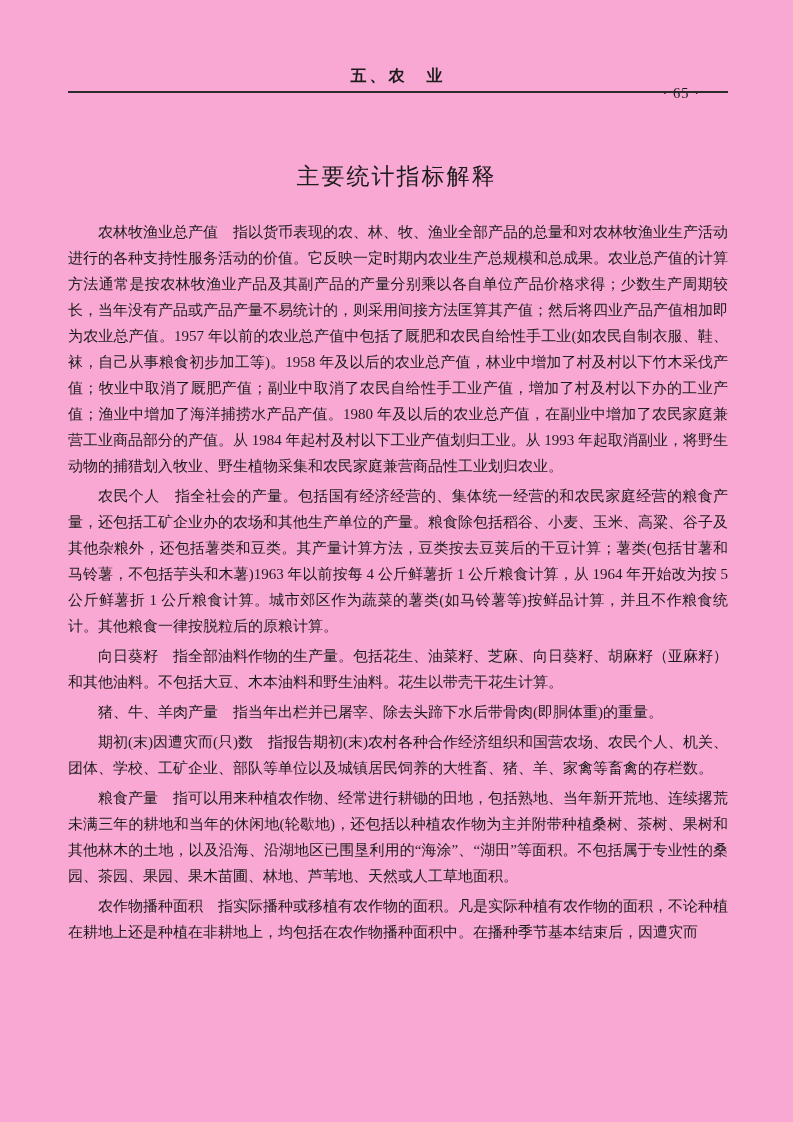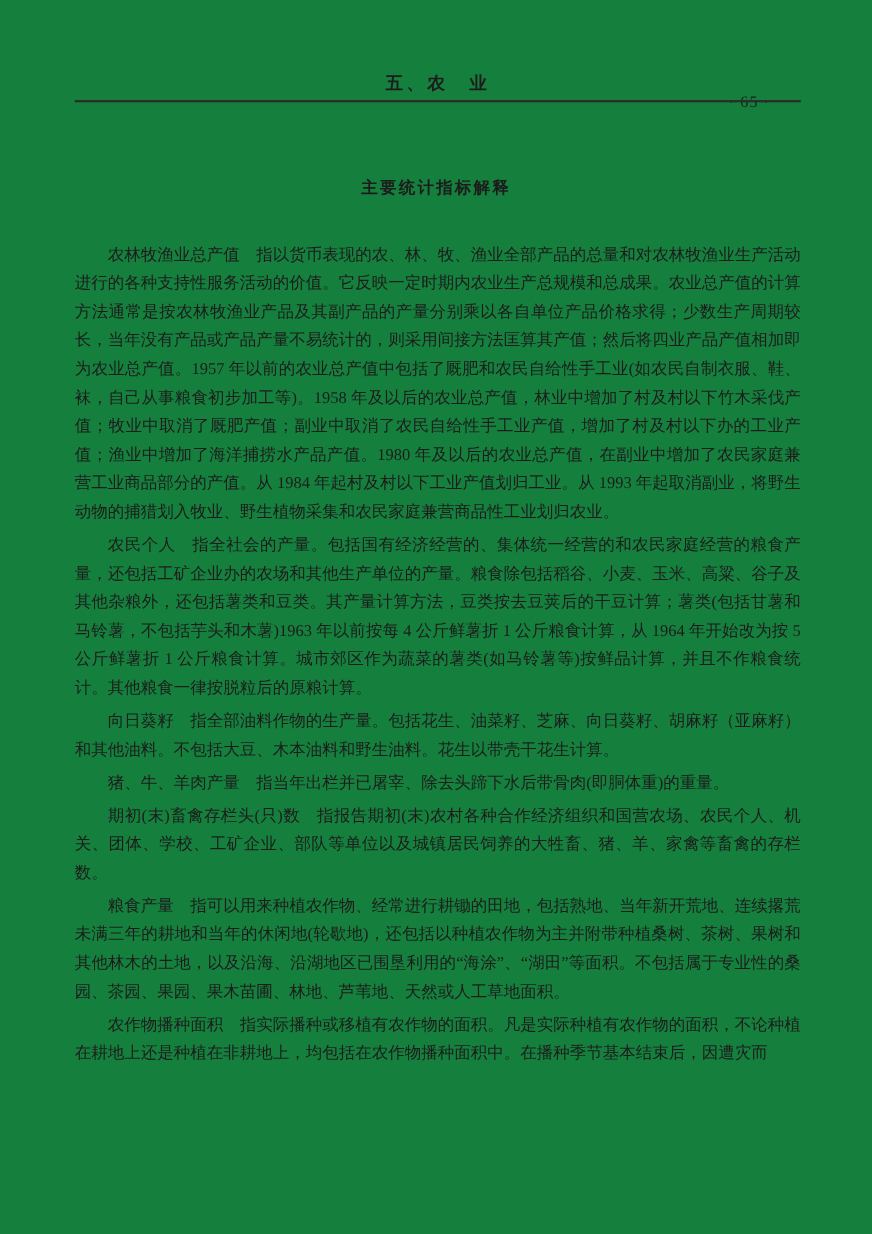--- a/index.html
+++ b/index.html
@@ -5,21 +5,21 @@
   html, body {
     margin: 0;
     padding: 0;
     background: #e8e8e8;
   }
   .page {
     position: relative;
     width: 793px;
     height: 1122px;
     margin: 0 auto;
-    background: #15803d;
+    background: #f9a8d4;
     font-family: "Liberation Serif", "DejaVu Serif", serif;
     color: #1c1c1c;
     overflow: hidden;
   }
   .page-header {
     position: absolute;
     top: 66px;
     left: 68px;
     width: 660px;
     height: 24px;
@@ -49,22 +49,22 @@
     height: 2px;
     background: #2b2b2b;
   }
   .doc-title {
     position: absolute;
     top: 161px;
     left: 0;
     width: 100%;
     margin: 0;
     text-align: center;
-    font-size: 15px;
-    font-weight: bold;
+    font-size: 23px;
+    font-weight: normal;
     letter-spacing: 2px;
   }
   .body-text {
     position: absolute;
     top: 219px;
     left: 68px;
     width: 660px;
     font-size: 15px;
     line-height: 26px;
     text-align: justify;
@@ -93,18 +93,18 @@
 
   <div class="hdr-rule"></div>
 
   <h1 class="doc-title">主要统计指标解释</h1>
 
   <div class="body-text" id="body-text">
       <p class="para"><b class="term">农林牧渔业总产值</b><span class="term-sep"></span><span>指以货币表现的农、林、牧、渔业全部产品的总量和对农林牧渔业生产活动进行的各种支持性服务活动的价值。它反映一定时期内农业生产总规模和总成果。农业总产值的计算方法通常是按农林牧渔业产品及其副产品的产量分别乘以各自单位产品价格求得；少数生产周期较长，当年没有产品或产品产量不易统计的，则采用间接方法匡算其产值；然后将四业产品产值相加即为农业总产值。1957 年以前的农业总产值中包括了厩肥和农民自给性手工业(如农民自制衣服、鞋、袜，自己从事粮食初步加工等)。1958 年及以后的农业总产值，林业中增加了村及村以下竹木采伐产值；牧业中取消了厩肥产值；副业中取消了农民自给性手工业产值，增加了村及村以下办的工业产值；渔业中增加了海洋捕捞水产品产值。1980 年及以后的农业总产值，在副业中增加了农民家庭兼营工业商品部分的产值。从 1984 年起村及村以下工业产值划归工业。从 1993 年起取消副业，将野生动物的捕猎划入牧业、野生植物采集和农民家庭兼营商品性工业划归农业。</span></p>
       <p class="para"><b class="term">农民个人</b><span class="term-sep"></span><span>指全社会的产量。包括国有经济经营的、集体统一经营的和农民家庭经营的粮食产量，还包括工矿企业办的农场和其他生产单位的产量。粮食除包括稻谷、小麦、玉米、高粱、谷子及其他杂粮外，还包括薯类和豆类。其产量计算方法，豆类按去豆荚后的干豆计算；薯类(包括甘薯和马铃薯，不包括芋头和木薯)1963 年以前按每 4 公斤鲜薯折 1 公斤粮食计算，从 1964 年开始改为按 5 公斤鲜薯折 1 公斤粮食计算。城市郊区作为蔬菜的薯类(如马铃薯等)按鲜品计算，并且不作粮食统计。其他粮食一律按脱粒后的原粮计算。</span></p>
       <p class="para"><b class="term">向日葵籽</b><span class="term-sep"></span><span>指全部油料作物的生产量。包括花生、油菜籽、芝麻、向日葵籽、胡麻籽（亚麻籽）和其他油料。不包括大豆、木本油料和野生油料。花生以带壳干花生计算。</span></p>
       <p class="para"><b class="term">猪、牛、羊肉产量</b><span class="term-sep"></span><span>指当年出栏并已屠宰、除去头蹄下水后带骨肉(即胴体重)的重量。</span></p>
-      <p class="para"><b class="term">期初(末)畜禽存栏头(只)数</b><span class="term-sep"></span><span>指报告期初(末)农村各种合作经济组织和国营农场、农民个人、机关、团体、学校、工矿企业、部队等单位以及城镇居民饲养的大牲畜、猪、羊、家禽等畜禽的存栏数。</span></p>
+      <p class="para"><b class="term">期初(末)因遭灾而(只)数</b><span class="term-sep"></span><span>指报告期初(末)农村各种合作经济组织和国营农场、农民个人、机关、团体、学校、工矿企业、部队等单位以及城镇居民饲养的大牲畜、猪、羊、家禽等畜禽的存栏数。</span></p>
       <p class="para"><b class="term">粮食产量</b><span class="term-sep"></span><span>指可以用来种植农作物、经常进行耕锄的田地，包括熟地、当年新开荒地、连续撂荒未满三年的耕地和当年的休闲地(轮歇地)，还包括以种植农作物为主并附带种植桑树、茶树、果树和其他林木的土地，以及沿海、沿湖地区已围垦利用的“海涂”、“湖田”等面积。不包括属于专业性的桑园、茶园、果园、果木苗圃、林地、芦苇地、天然或人工草地面积。</span></p>
       <p class="para"><b class="term">农作物播种面积</b><span class="term-sep"></span><span>指实际播种或移植有农作物的面积。凡是实际种植有农作物的面积，不论种植在耕地上还是种植在非耕地上，均包括在农作物播种面积中。在播种季节基本结束后，因遭灾而</span></p>
     </div>
 
 </div>
 
 </body></html>

